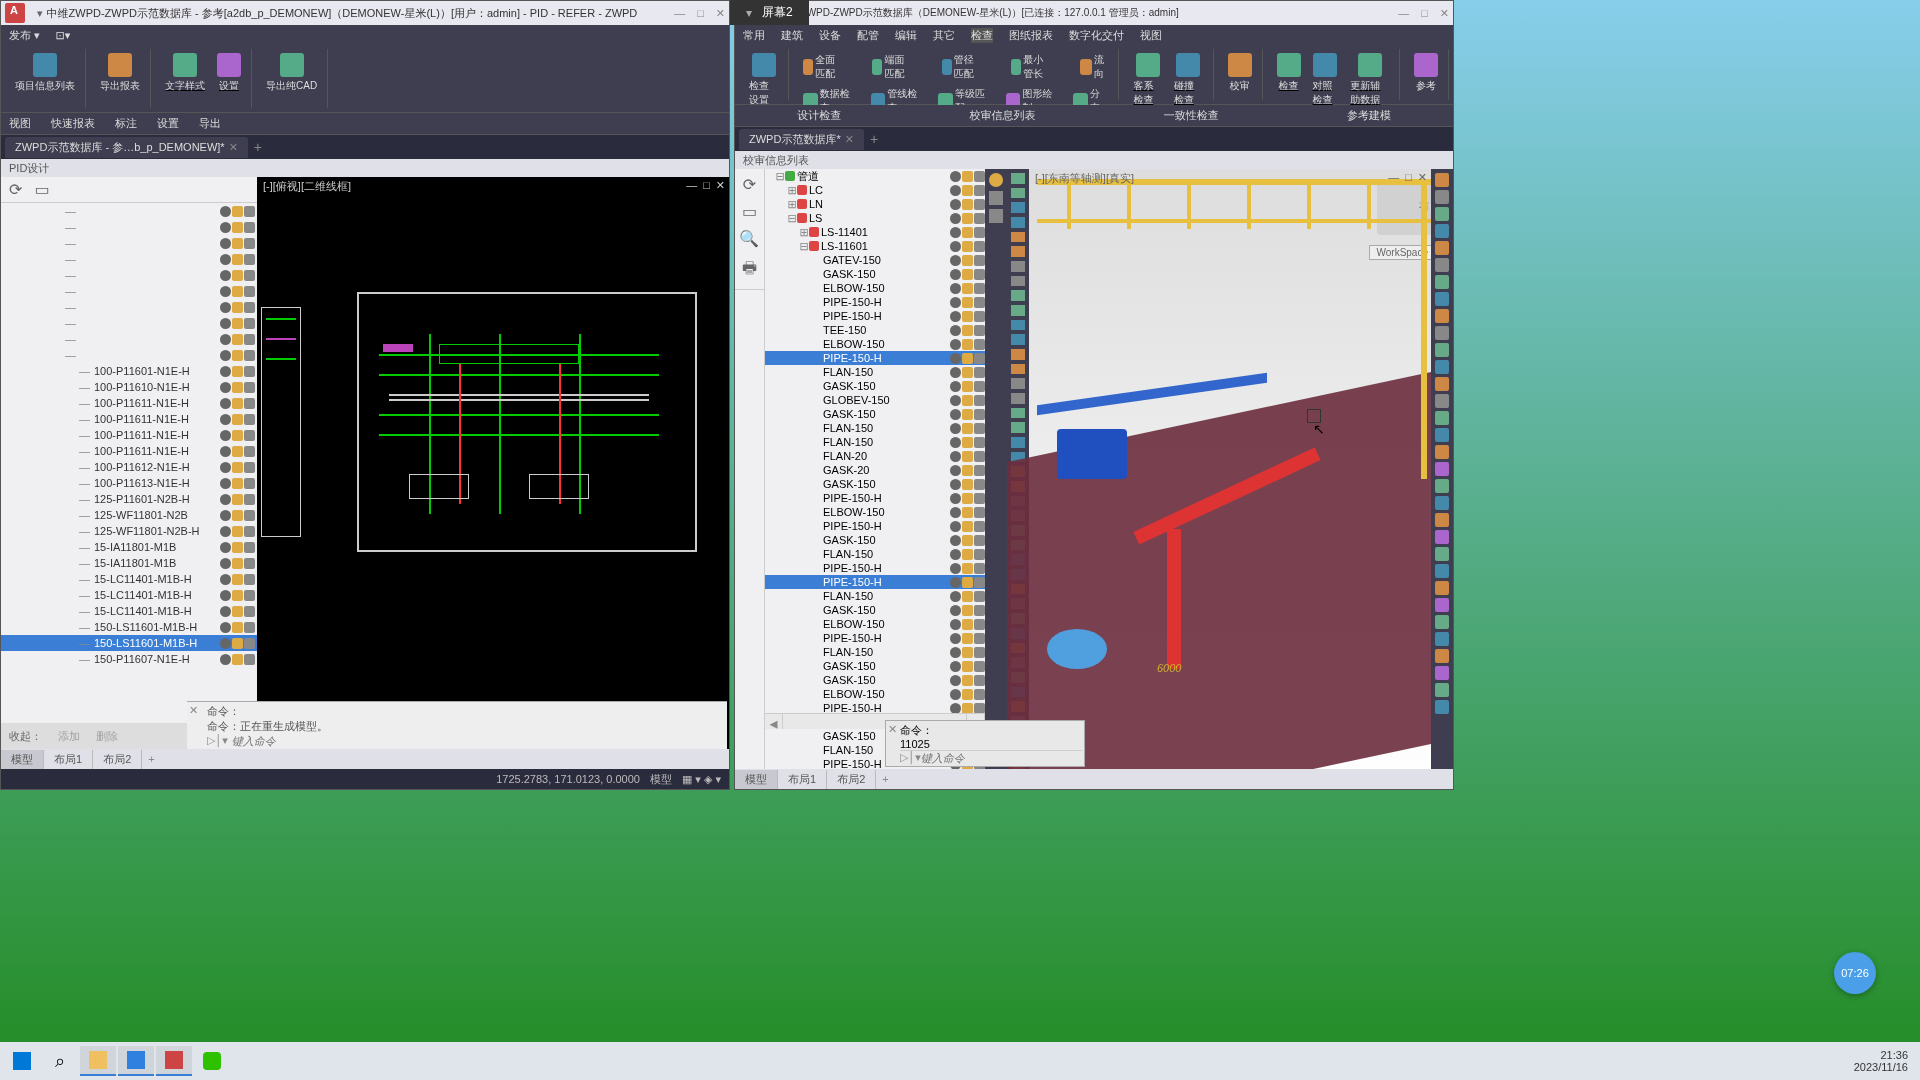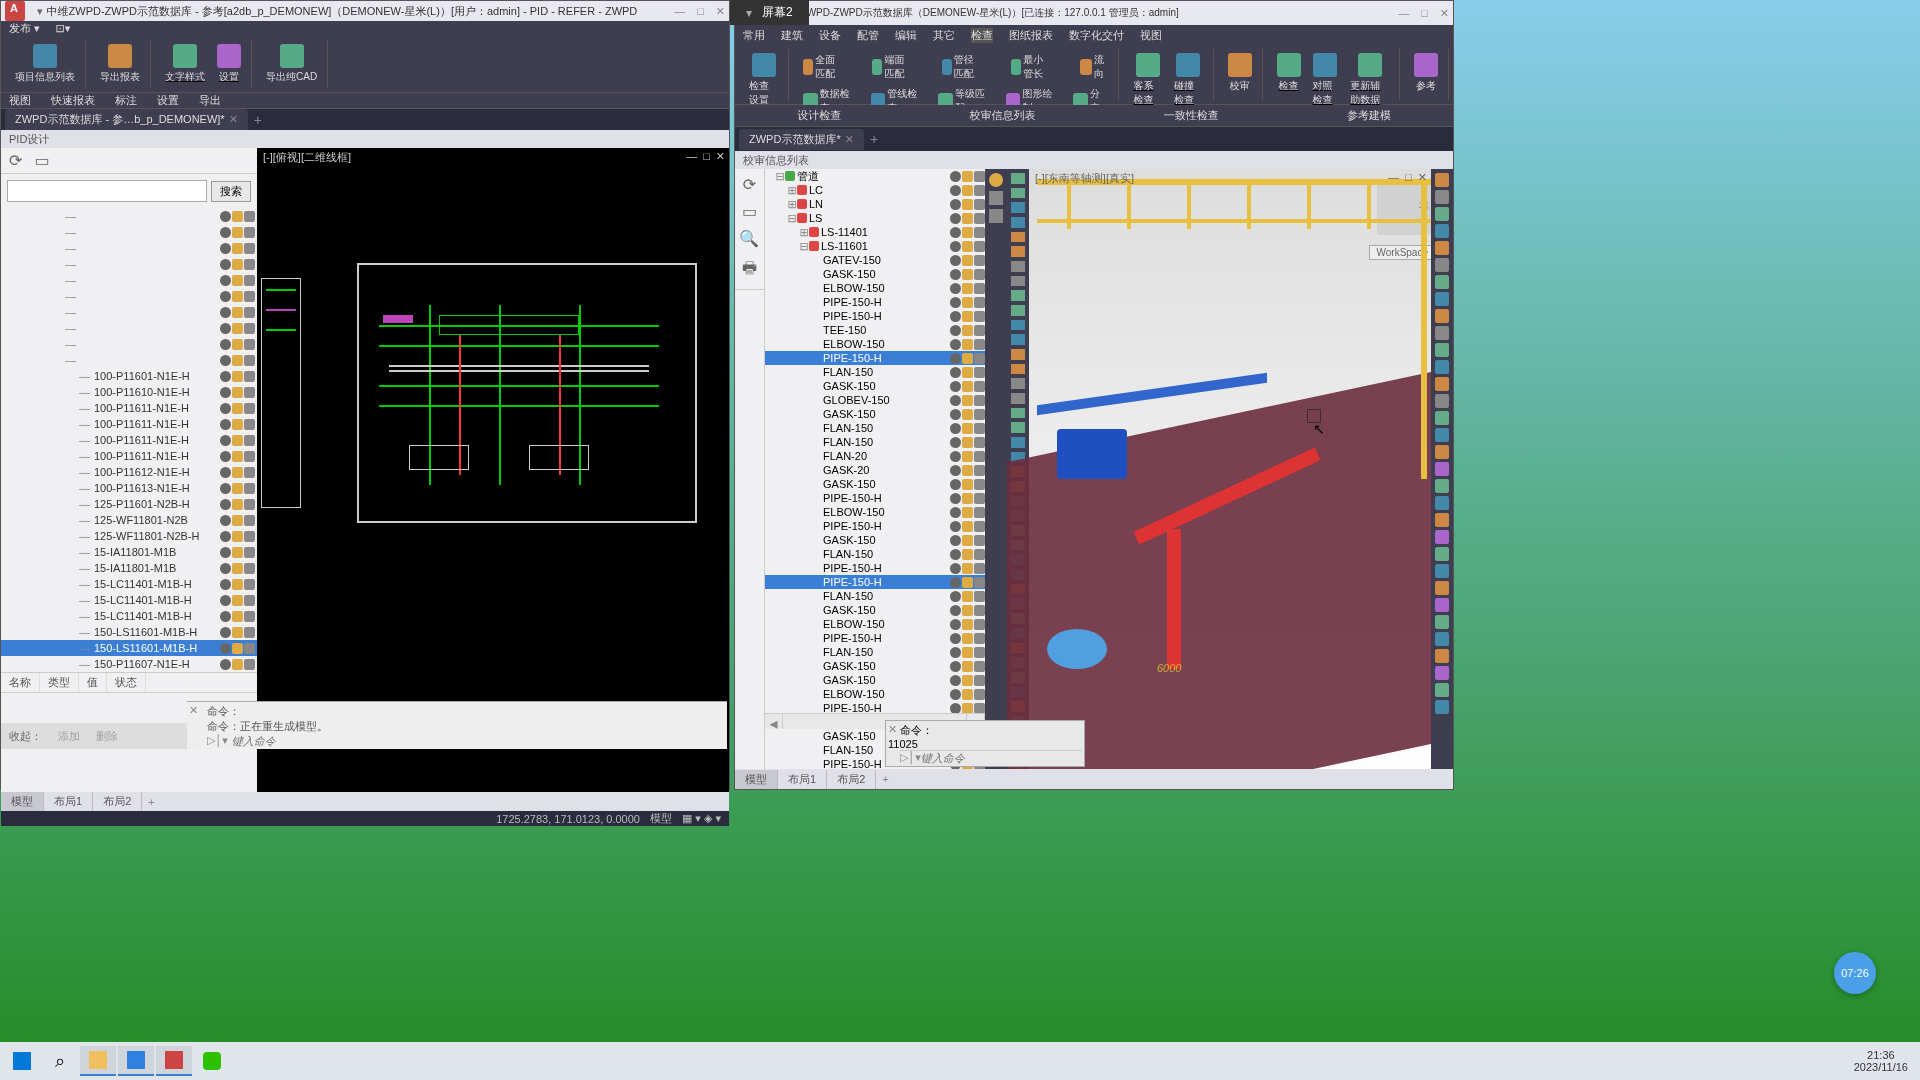--- a/index.html
+++ b/index.html
@@ -111,21 +111,21 @@
     .status-bar { height: 20px; background: #2b2b3e; color: #bbb; font-size: 11px; display: flex; align-items: center; padding: 0 8px; gap: 10px; }
     .status-bar .coords { margin-left: auto; }
     .status-bar .right-items { display: flex; gap: 6px; }
     
     .bottom-row { position: absolute; bottom: 38px; left: 0; width: 100%; height: 30px; background: #ddd; display: flex; align-items: center; font-size: 11px; padding: 0 8px; gap: 16px; color: #666; }
     
     .taskbar { position: absolute; bottom: 0; left: 0; width: 100%; height: 38px; background: #e0e5ec; display: flex; align-items: center; padding: 0 4px; gap: 2px; }
     .taskbar .tb-item { width: 36px; height: 30px; display: flex; align-items: center; justify-content: center; }
     .taskbar .tb-item.active { border-bottom: 2px solid #3a7fd5; background: #d0d5dc; }
     .taskbar .win-icon { width: 18px; height: 18px; background: #333; }
-    .taskbar .clock { margin-left: auto; text-align: center; font-size: 11px; color: #333; padding-right: 8px; }
+    .taskbar .clock { margin-left: auto; text-align: right; font-size: 11px; color: #333; padding-right: 8px; }
     
     .screen-badge { position: absolute; top: 0; left: 730px; background: #333; color: #fff; padding: 4px 16px; font-size: 12px; z-index: 10; display: flex; align-items: center; gap: 10px; }
     .screen-badge .arrow-down { color: #aaa; }
     
     .time-bubble { position: absolute; right: 44px; bottom: 86px; width: 42px; height: 42px; border-radius: 50%; background: #4a9fe8; color: white; display: flex; align-items: center; justify-content: center; font-size: 11px; box-shadow: 0 2px 6px rgba(0,0,0,0.3); }
     
     .floor-3d { position: absolute; left: 0; top: 40%; right: 22px; bottom: 0; background: #6b2e3e; transform: skewY(-12deg); opacity: 0.9; }
     .railing { position: absolute; background: #e8c040; }
     .pipe-red { position: absolute; background: #d33; }
     .pipe-blue { position: absolute; background: #36c; }
@@ -207,24 +207,20 @@
     <span class="doc-tab-add">+</span>
   </div>
   <div class="panel-label">PID设计</div>
 
   <div class="workspace">
     <div class="sidebar-left">
       <div class="sidebar-toolbar">
         <span>⟳</span>
         <span>▭</span>
       </div>
-      <div class="search-row">
-        <input class="search-input" placeholder="" style="">
-        <button class="search-btn">搜索</button>
-      </div>
       <div class="tree-area" id="left-tree">
           <div class="tree-row">
             <span class="tree-indent" style="width:60px"></span>
             <span class="tree-dash">—</span>
             <span class="tree-label"></span>
             <span class="tree-icons">
               <span class="tree-icon-sm eye"></span>
               <span class="tree-icon-sm yellow"></span>
               <span class="tree-icon-sm"></span>
             </span>
@@ -503,28 +499,20 @@
             <span class="tree-indent" style="width:74px"></span>
             <span class="tree-dash">—</span>
             <span class="tree-label">150-P11607-N1E-H</span>
             <span class="tree-icons">
               <span class="tree-icon-sm eye"></span>
               <span class="tree-icon-sm yellow"></span>
               <span class="tree-icon-sm"></span>
             </span>
           </div>
         </div>
-      <div class="prop-panel">
-        <div class="prop-header">
-          <span>名称</span>
-          <span>类型</span>
-          <span>值</span>
-          <span>状态</span>
-        </div>
-      </div>
     </div>
     <div class="canvas-area">
       <div class="canvas-title">[-][俯视][二维线框]</div>
       <div class="canvas-controls">
         <span>—</span>
         <span>□</span>
         <span>✕</span>
       </div>
       <div class="pid-side">
         <div class="pid-line" style="left:4px;top:10px;width:30px;height:2px"></div>
@@ -1293,21 +1281,21 @@
     <span>◂</span>
     <span style="flex:1"></span>
     <span>▸</span>
   </div>
 
   <div class="cmd-float" style="left:150px;bottom:22px;width:200px">
     <div style="display:flex">
         <span style="color:#888;width:12px">✕</span>
         <span>命令：</span>
       </div>
-    <div style="">11025</div>
+    <div style="margin-left:12px">11025</div>
     <div style="display:flex;margin-left:12px;border-top:1px solid #ccc">
         <span style="color:#888">▷│▾</span>
         <input style="border: none; background: transparent; font-size: 11px; font-style: italic; color: rgb(136, 136, 136); width: 120px;" placeholder="键入命令">
       </div>
   </div>
 
   <div class="bottom-tabs" style="position:absolute;bottom:0;left:0;width:100%">
     <span class="tab active">模型</span>
     <span class="tab">布局1</span>
     <span class="tab">布局2</span>

